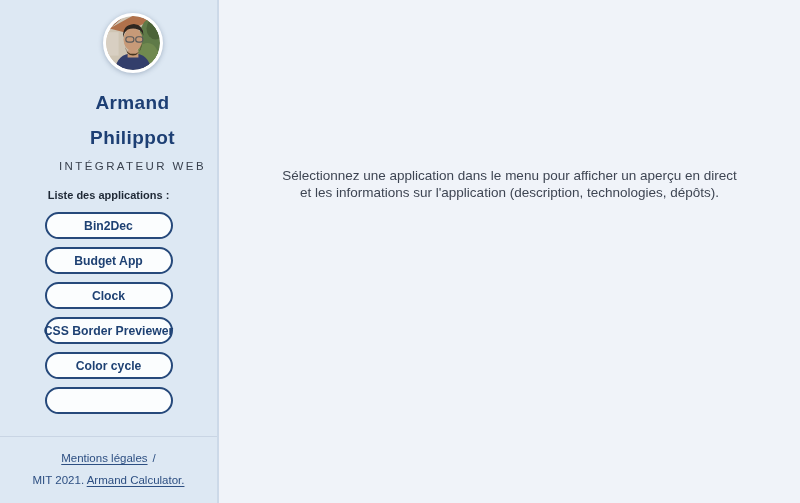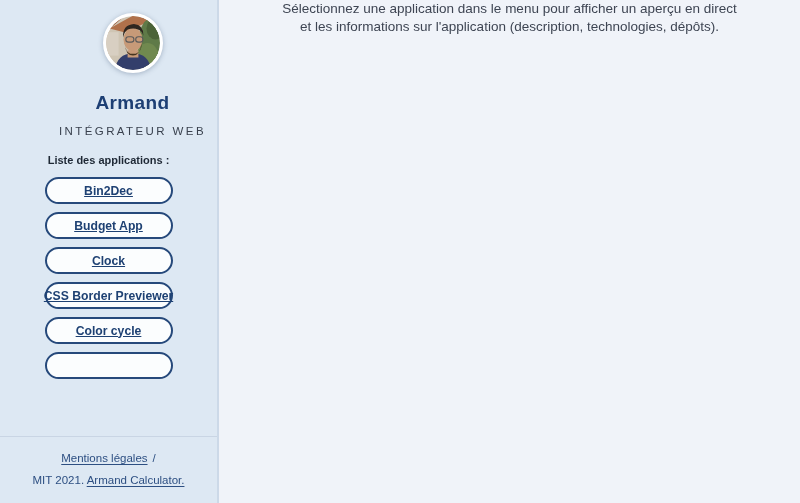--- a/index.html
+++ b/index.html
@@ -73,21 +73,20 @@
     margin: 8px auto 0;
     background: #fbfdfe;
     border: 2px solid #26497b;
     border-radius: 14px;
     color: #1e4173;
     font-family: "Liberation Sans", sans-serif;
     font-size: 12.2px;
     font-weight: bold;
     white-space: nowrap;
     cursor: pointer;
-    text-decoration: underline;
   }
 
   .sidebar-footer {
     margin-top: auto;
     width: 100%;
     border-top: 1px solid #c9d5e4;
     padding: 10px 12px 12px;
     text-align: center;
     color: #2d4f82;
     font-size: 11.5px;
@@ -100,20 +99,21 @@
     cursor: pointer;
   }
   .footer-sep { margin-left: 5px; }
 
   
   .main {
     flex: 1;
     height: 368px;
     background: #f0f3f9;
     display: flex;
+    align-items: center;
     justify-content: center;
   }
   .placeholder-message {
     max-width: 455px;
     text-align: center;
     color: #3e4553;
     font-size: 13.5px;
     line-height: 17.5px;
   }
 </style>
@@ -143,20 +143,21 @@
           <ellipse cx="30" cy="26" rx="10.5" ry="13" fill="#c79a78"></ellipse>
           <path d="M19 24 Q18 10 31 9 Q42 10 41.5 22 L40 18 Q34 12 24 15 Q20 18 19 24 Z" fill="#2e2620"></path>
           <path d="M21 32 Q22 44 30 44 Q38 44 39.5 30 Q40 40 33 42 L27 42 Q22 40 21 32 Z" fill="#45341f"></path>
           <rect x="22" y="23" width="9" height="6" rx="3" fill="none" stroke="#5a5a5a" stroke-width="1.2"></rect>
           <rect x="33" y="23" width="8" height="6" rx="3" fill="none" stroke="#5a5a5a" stroke-width="1.2"></rect>
         </g>
       </svg>
     </div>
     <h1 class="profile-name">
       <span>Armand</span>
+      <span>Philippot</span>
     </h1>
     <p class="job-title">Intégrateur web</p>
   </div>
 
   <p class="apps-label">Liste des applications :</p>
 
   <nav class="nav-scroll">
     <ul class="app-list">
 
         <li>

